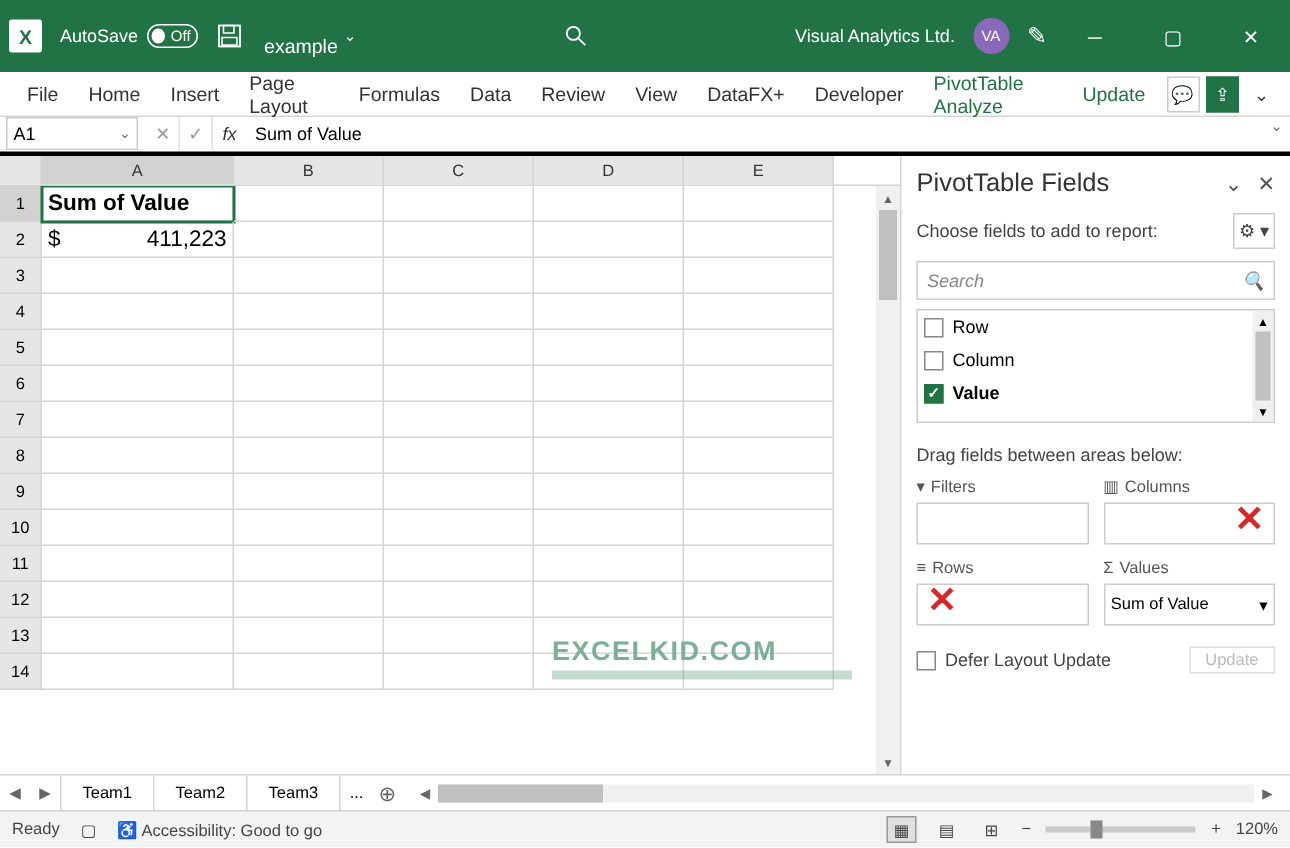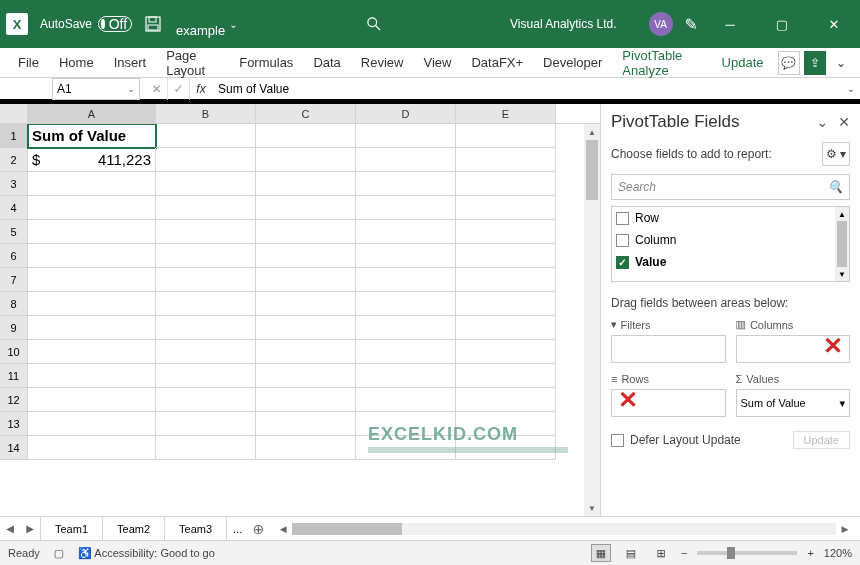--- a/index.html
+++ b/index.html
@@ -3,40 +3,40 @@
 <meta charset="utf-8">
 <style>
 * { box-sizing: border-box; margin: 0; padding: 0; font-family: "Segoe UI", sans-serif; }
 body { width: 860px; height: 565px; background: #fff; overflow: hidden; position: relative; }
 
 .titlebar { height: 48px; background: #217346; display: flex; align-items: center; color: #fff; font-size: 12px; padding: 0 6px; }
 .xl-logo { width: 22px; height: 22px; background: #fff; display: flex; align-items: center; justify-content: center; color: #217346; font-weight: bold; font-size: 13px; margin-right: 12px; border-radius: 2px; }
 .autosave { display: flex; align-items: center; gap: 6px; margin-right: 12px; }
 .toggle { width: 34px; height: 16px; border: 1px solid #fff; border-radius: 10px; position: relative; display: flex; align-items: center; }
 .toggle-knob { width: 10px; height: 10px; background: #fff; border-radius: 50%; margin-left: 2px; }
-.toggle-label { font-size: 14px; margin-left: 4px; margin-right: 4px; }
+.toggle-label { font-size: 10px; margin-left: 4px; margin-right: 4px; }
 .save-icon { width: 18px; height: 18px; margin-right: 10px; display: flex; align-items: center; justify-content: center; }
 .filename { font-size: 13px; margin-left: 4px; margin-top: 12px; }
 .filename-chevron { margin-left: 4px; font-size: 10px; }
 .titlebar-center { flex: 1; display: flex; justify-content: center; }
 .search-btn { width: 28px; height: 28px; display: flex; align-items: center; justify-content: center; font-size: 14px; }
 .titlebar-right { display: flex; align-items: center; gap: 12px; }
 .user-name { font-size: 12px; }
-.user-avatar { width: 24px; height: 24px; border-radius: 50%; background: #8a6ab8; display: flex; align-items: center; justify-content: center; font-size: 10px; color: #fff; margin-left: 20px; }
+.user-avatar { width: 24px; height: 24px; border-radius: 50%; background: #8a6ab8; display: flex; align-items: center; justify-content: center; font-size: 10px; color: #fff; }
 .pen-icon { font-size: 16px; }
 .win-btn { width: 40px; height: 30px; display: flex; align-items: center; justify-content: center; font-size: 13px; }
 
 .ribbon-tabs { height: 30px; background: #fff; display: flex; align-items: center; padding: 0 8px; font-size: 13px; color: #333; border-bottom: 1px solid #d4d4d4; }
 .tab { padding: 16px 10px; height: 30px; display: flex; align-items: center; cursor: pointer; }
 .tab.green { color: #217346; }
 .tab-spacer { flex: 1; }
 .tab-iconbtn { width: 30px; height: 24px; display: flex; align-items: center; justify-content: center; border: 1px solid #ccc; margin-left: 4px; font-size: 12px; }
 .tab-iconbtn.green { background: #217346; color: #fff; border-color: #217346; }
 
-.formula-bar { height: 26px; display: flex; align-items: center; border-bottom: 5px solid #000000; font-size: 12px; padding-left: 48px; }
+.formula-bar { height: 26px; display: flex; align-items: flex-start; border-bottom: 3px solid #000000; font-size: 12px; }
 .name-box { width: 88px; height: 22px; border: 1px solid #ccc; margin-left: 4px; display: flex; align-items: center; padding: 0 4px; justify-content: space-between; }
 .name-box-chevron { font-size: 9px; color: #666; }
 .fx-btn { width: 22px; height: 22px; display: flex; align-items: center; justify-content: center; color: #999; border-right: 1px solid #e0e0e0; }
 .fx-btn.last { border-right: none; font-style: italic; color: #333; }
 .formula-input { flex: 1; height: 22px; padding: 0 6px; display: flex; align-items: center; }
 .formula-expand { width: 18px; display: flex; align-items: center; justify-content: center; color: #666; font-size: 10px; }
 
 .work-area { display: flex; height: 412px; }
 .grid-area { flex: 1; display: flex; flex-direction: column; position: relative; }
 .col-headers { display: flex; height: 20px; background: #fff; border-bottom: 1px solid #d4d4d4; }

